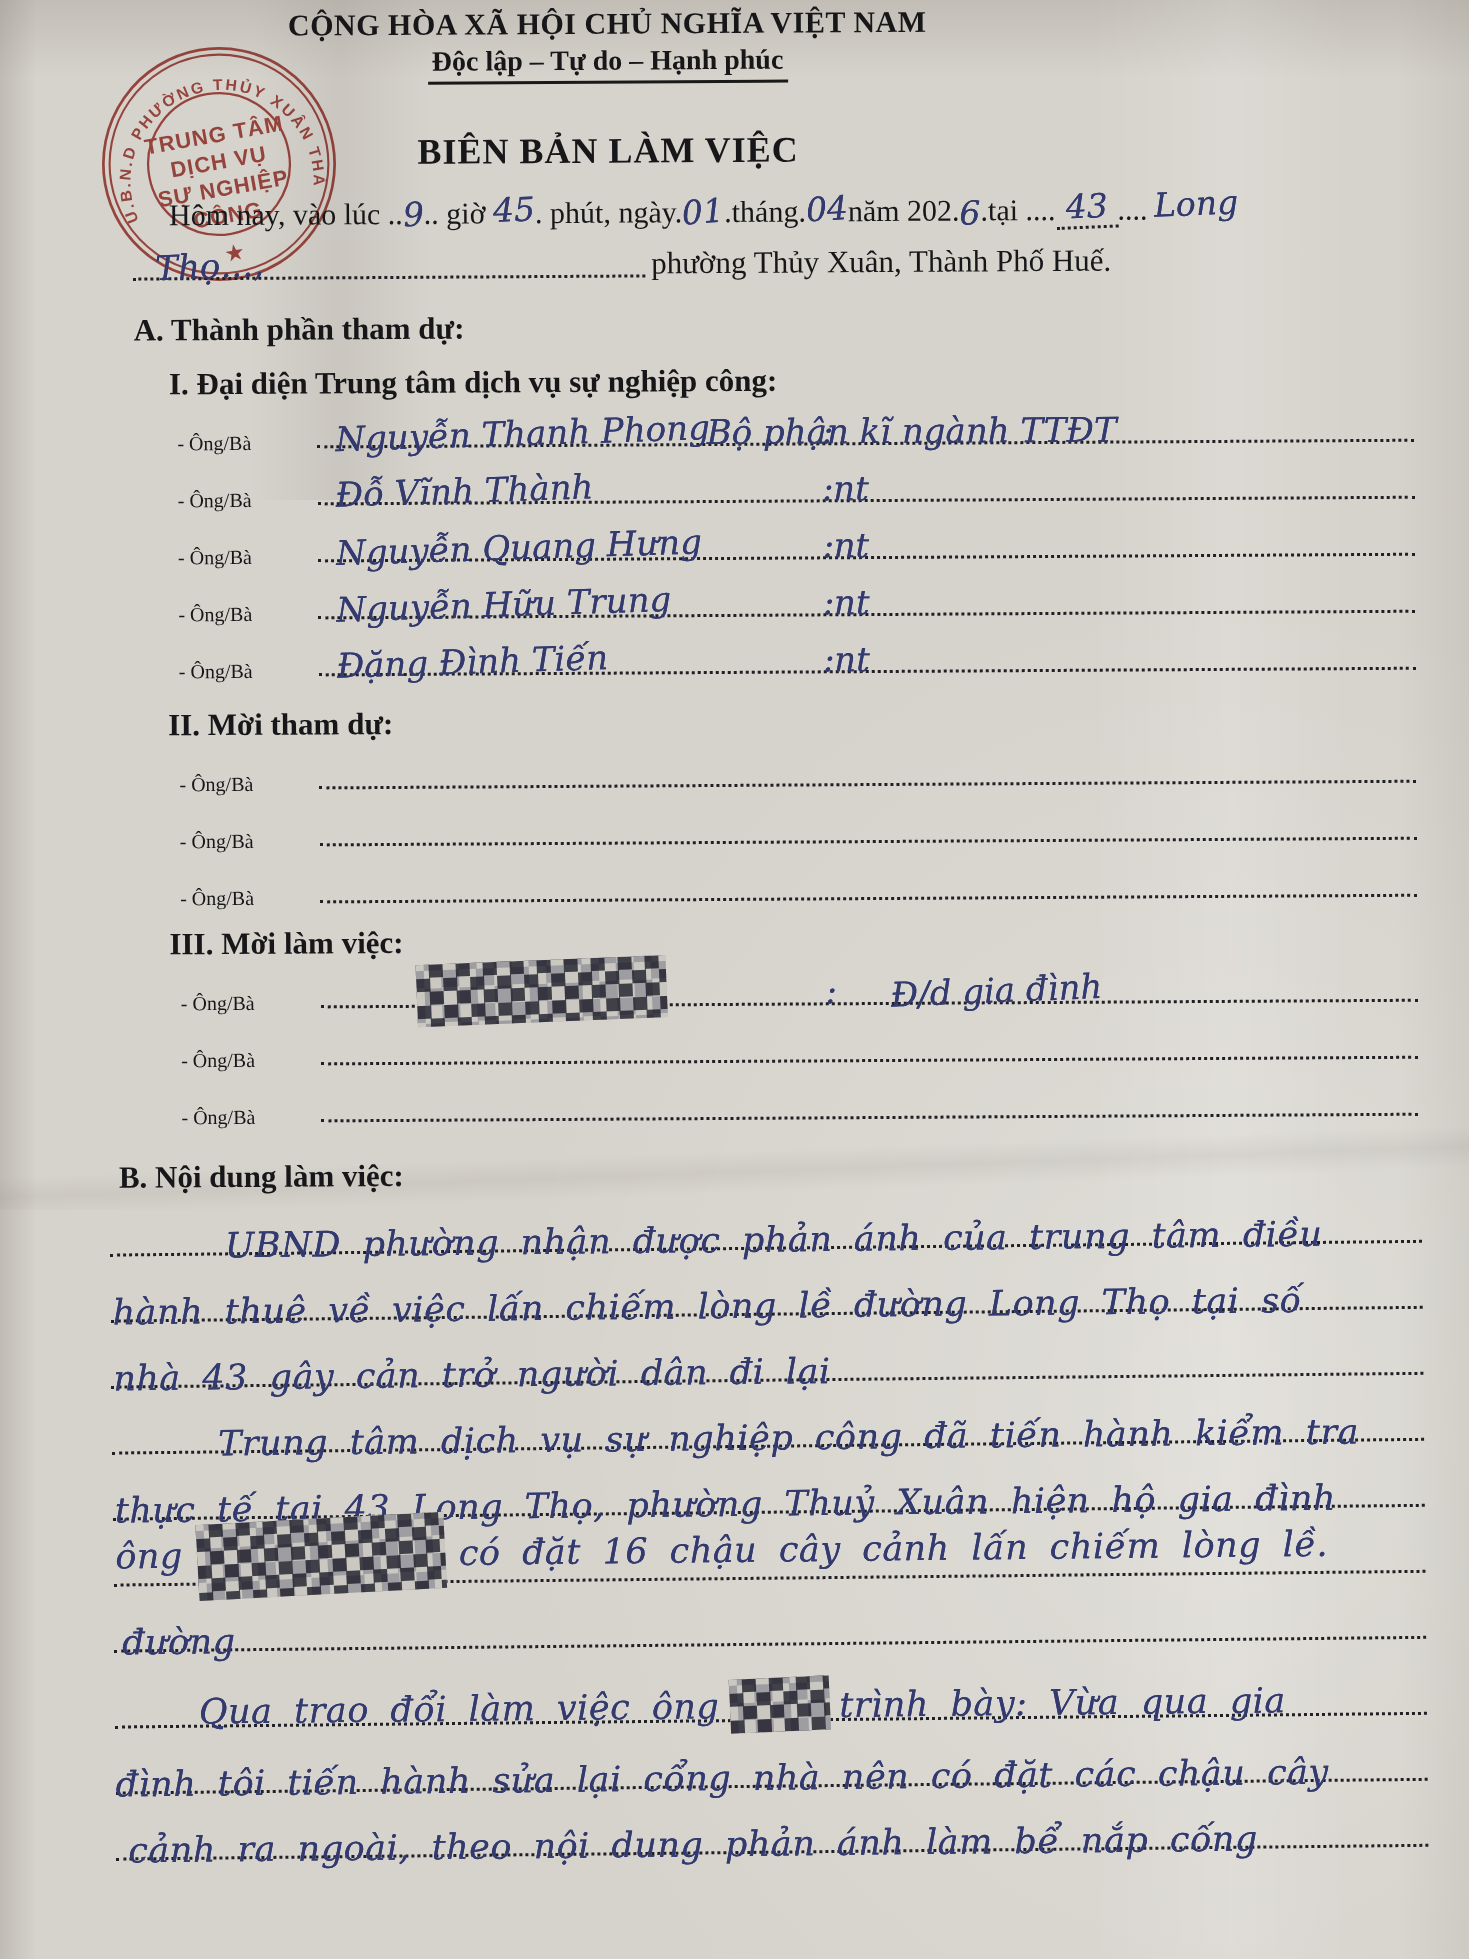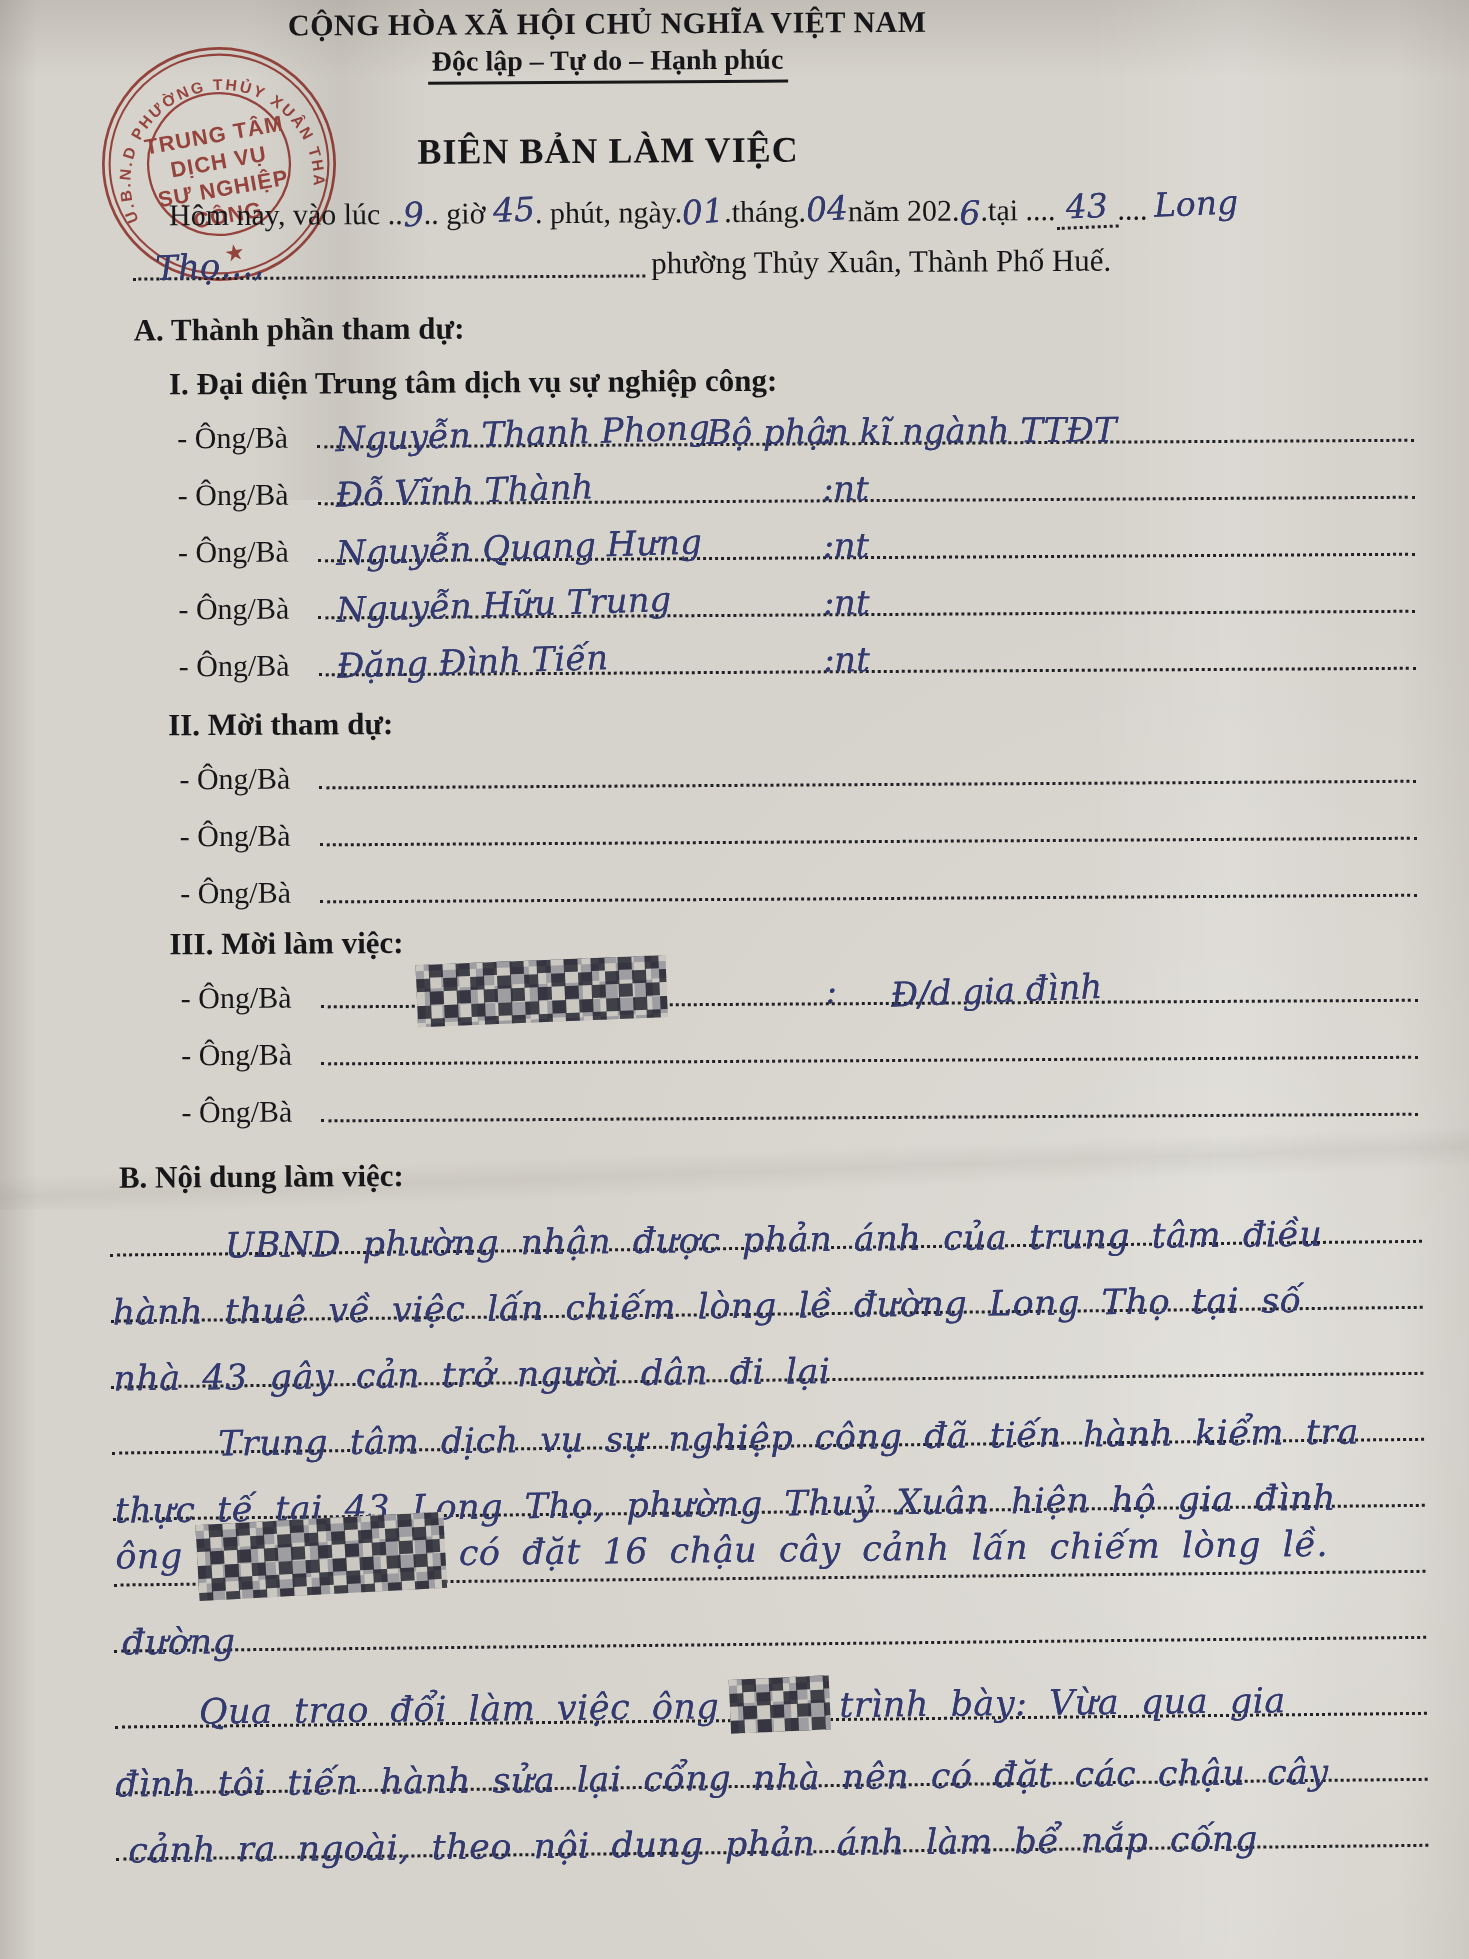--- a/index.html
+++ b/index.html
@@ -64,21 +64,21 @@
   
   .hA   { margin:24px 0 0 132px; font-weight:700; font-size:31px; }
   .hI   { margin:18px 0 0 167px; font-weight:700; font-size:31px; }
   .hII  { margin:20px 0 0 164px; font-weight:700; font-size:31px; }
   .hIII { margin:12px 0 0 164px; font-weight:700; font-size:31px; }
   .hB   { margin:26px 0 0 112px; font-weight:700; font-size:31px; }
 
   
   .rows { margin-left:175px; width:1237px; }
   .orow { position:relative; height:57px; }
-  .olabel { position:absolute; left:0; bottom:4px; font-size:30px; }
+  .olabel { position:absolute; left:0; bottom:4px; font-size:20px; }
   .dots { position:absolute; left:140px; right:0; top:0; bottom:10px; border-bottom:3px dotted #1f1f24; }
   .dots .hw { position:absolute; bottom:-9px; white-space:nowrap; font-size:34px; }
   .rname { left:18px; transform:rotate(-1.5deg); }
   .rsep  { left:46%; }
   .rrole { left:47%; }
   .role-long { left:35.5%; }
   .rrole-inv { left:52%; transform:rotate(-2deg); }
 
   
   .redact {

